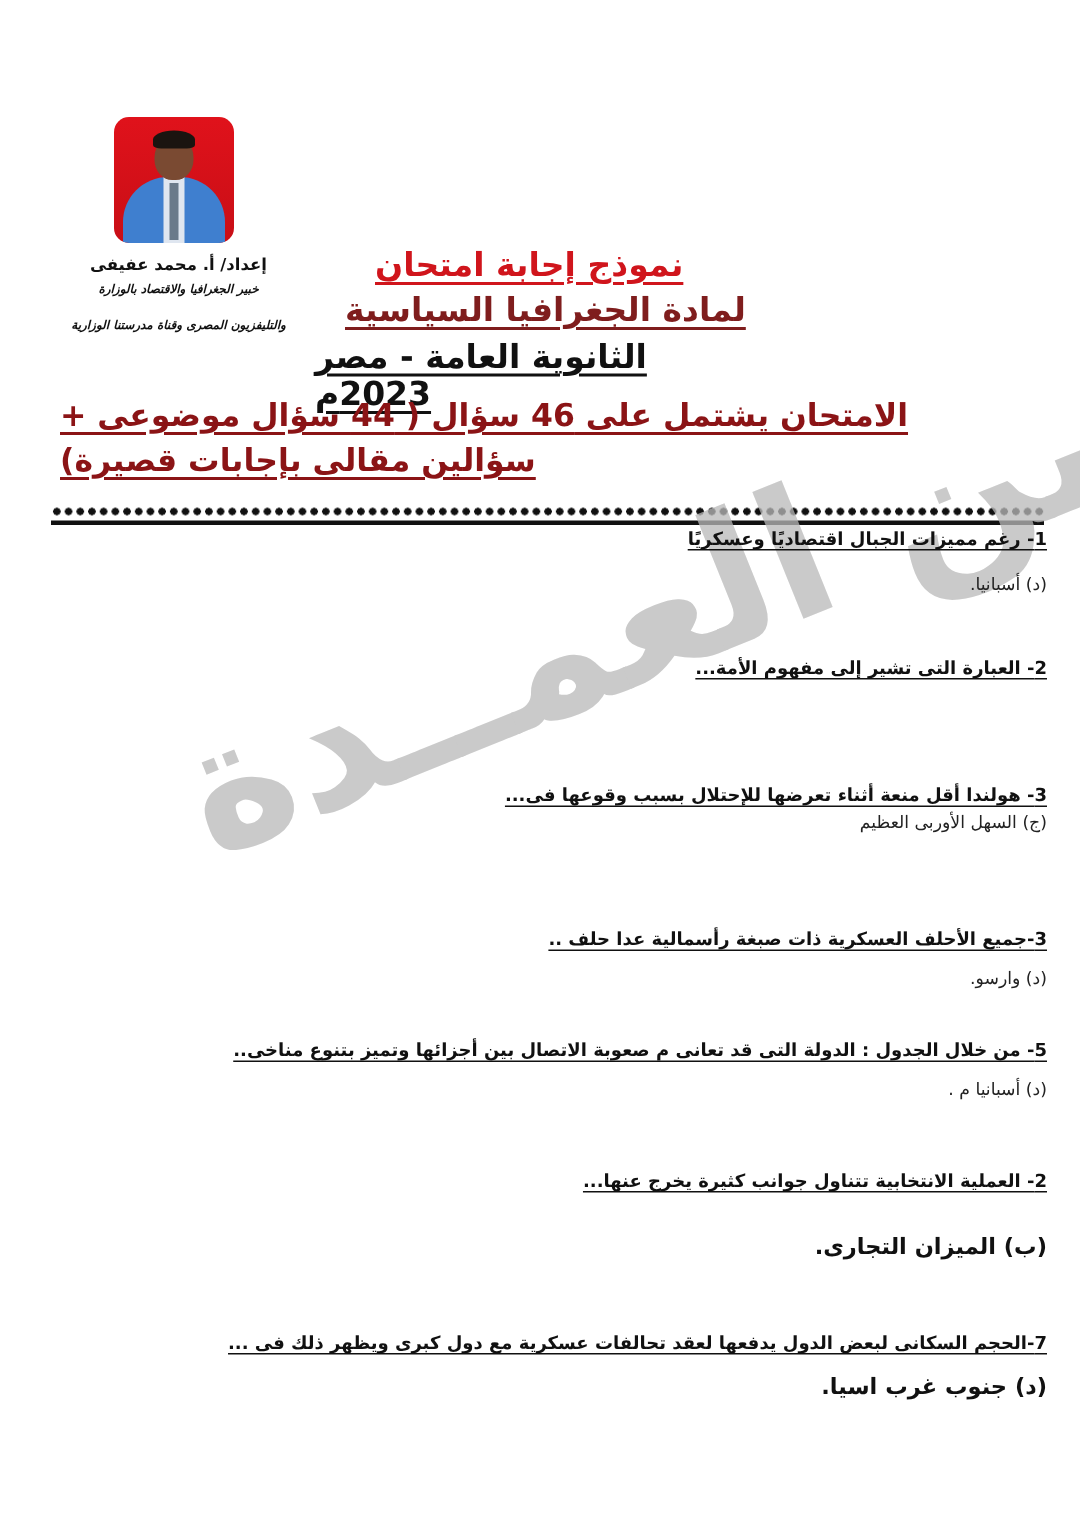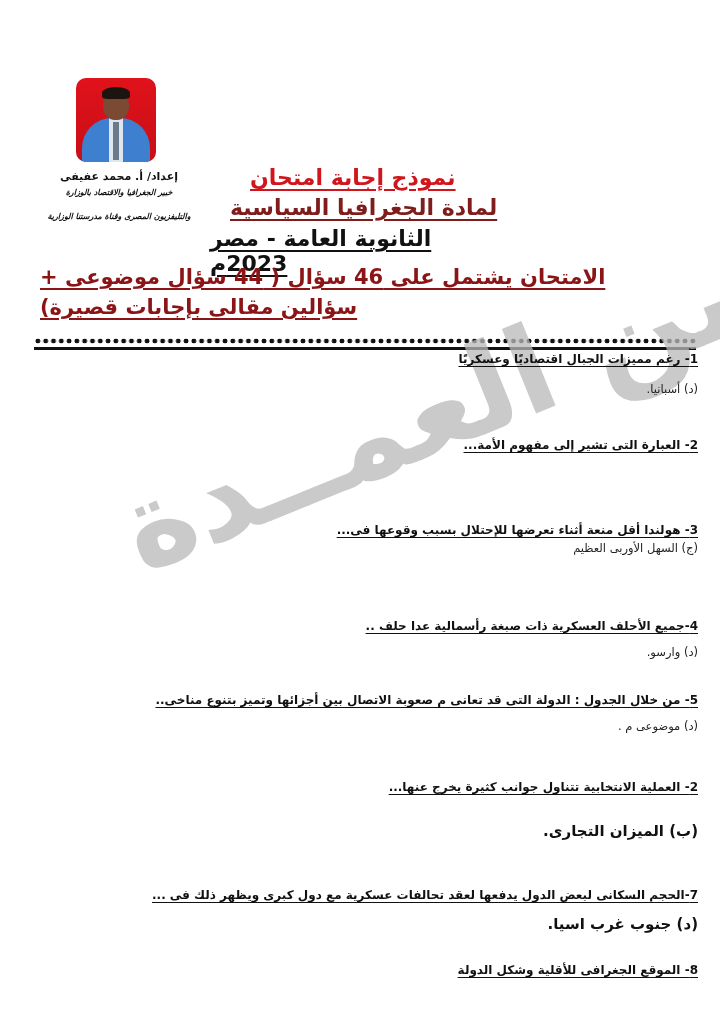--- a/index.html
+++ b/index.html
@@ -64,26 +64,25 @@
   <div class="watermark">ابن العمــدة</div>
 
   <div class="q" style="top:352px">1- رغم مميزات الجبال اقتصاديًا وعسكريًا</div>
   <div class="a" style="top:382px">(د) أسبانيا.</div>
 
   <div class="q" style="top:438px">2- العبارة التى تشير إلى مفهوم الأمة...</div>
 
   <div class="q" style="top:523px">3- هولندا أقل منعة أثناء تعرضها للإحتلال بسبب وقوعها فى...</div>
   <div class="a" style="top:541px">(ج) السهل الأوربى العظيم</div>
 
-  <div class="q" style="top:619px">4-جميع الأحلف العسكرية ذات صبغة رأسمالية عدا حلف ..</div>
+  <div class="q" style="top:619px">3-جميع الأحلف العسكرية ذات صبغة رأسمالية عدا حلف ..</div>
   <div class="a" style="top:645px">(د) وارسو.</div>
 
   <div class="q" style="top:693px">5- من خلال الجدول : الدولة التى قد تعانى م صعوبة الاتصال بين أجزائها وتميز بتنوع مناخى..</div>
-  <div class="a" style="top:719px">(د)   موضوعى م .</div>
+  <div class="a" style="top:719px">(د)   أسبانيا م .</div>
 
   <div class="q" style="top:780px">2- العملية الانتخابية تتناول جوانب كثيرة يخرج عنها...</div>
   <div class="a big" style="top:822px">(ب)  الميزان التجارى.</div>
 
   <div class="q" style="top:888px">7-الحجم السكانى لبعض الدول يدفعها لعقد تحالفات عسكرية مع دول كبرى  ويظهر ذلك فى ...</div>
   <div class="a big" style="top:915px">(د) جنوب غرب اسيا.</div>
 
-  <div class="q" style="top:963px">8- الموقع الجغرافى للأقلية وشكل الدولة</div>
 </div>
 
 </body></html>

